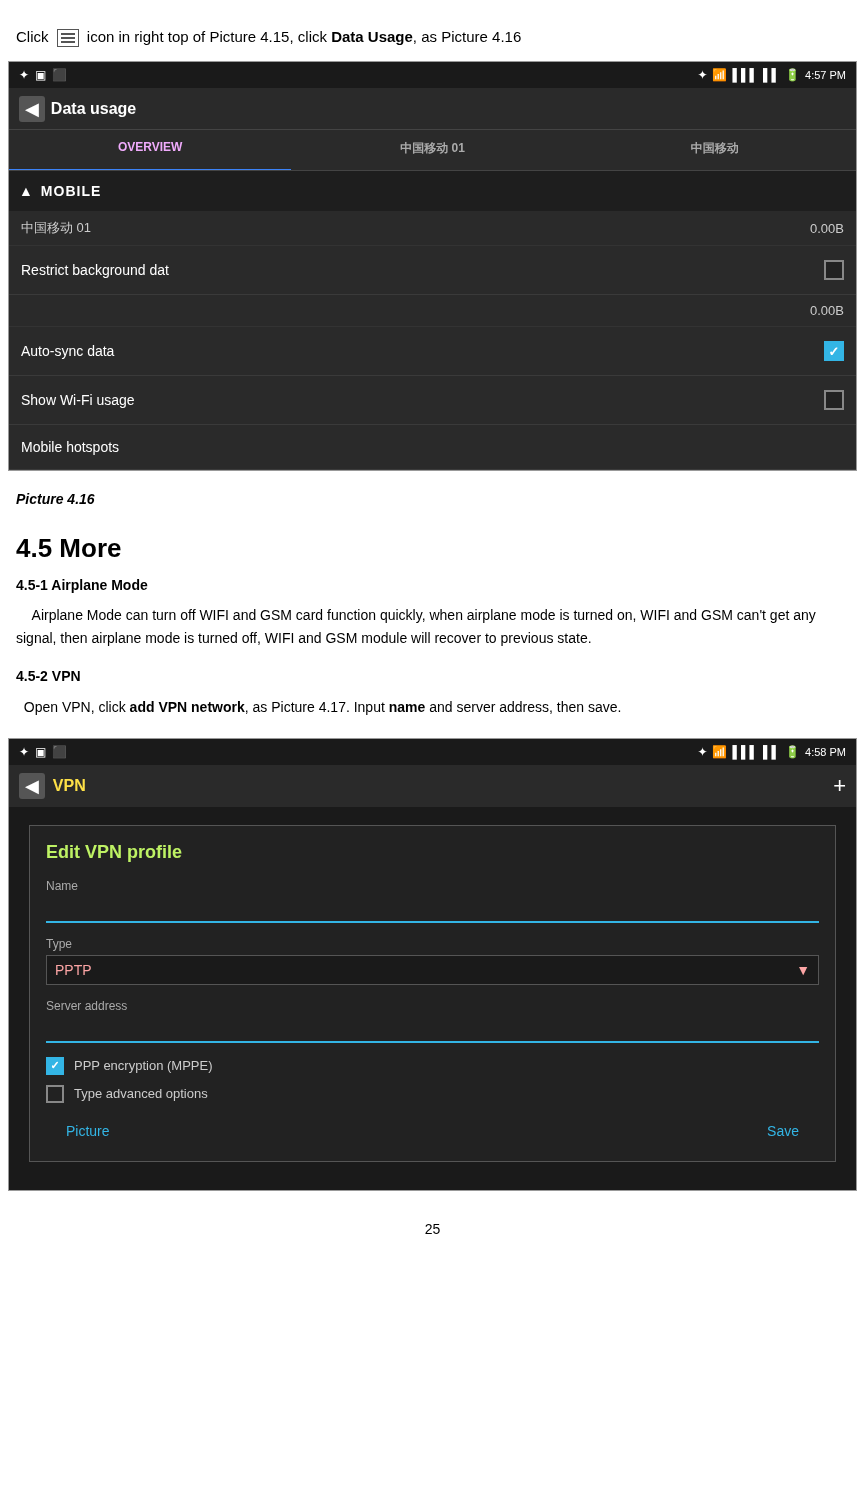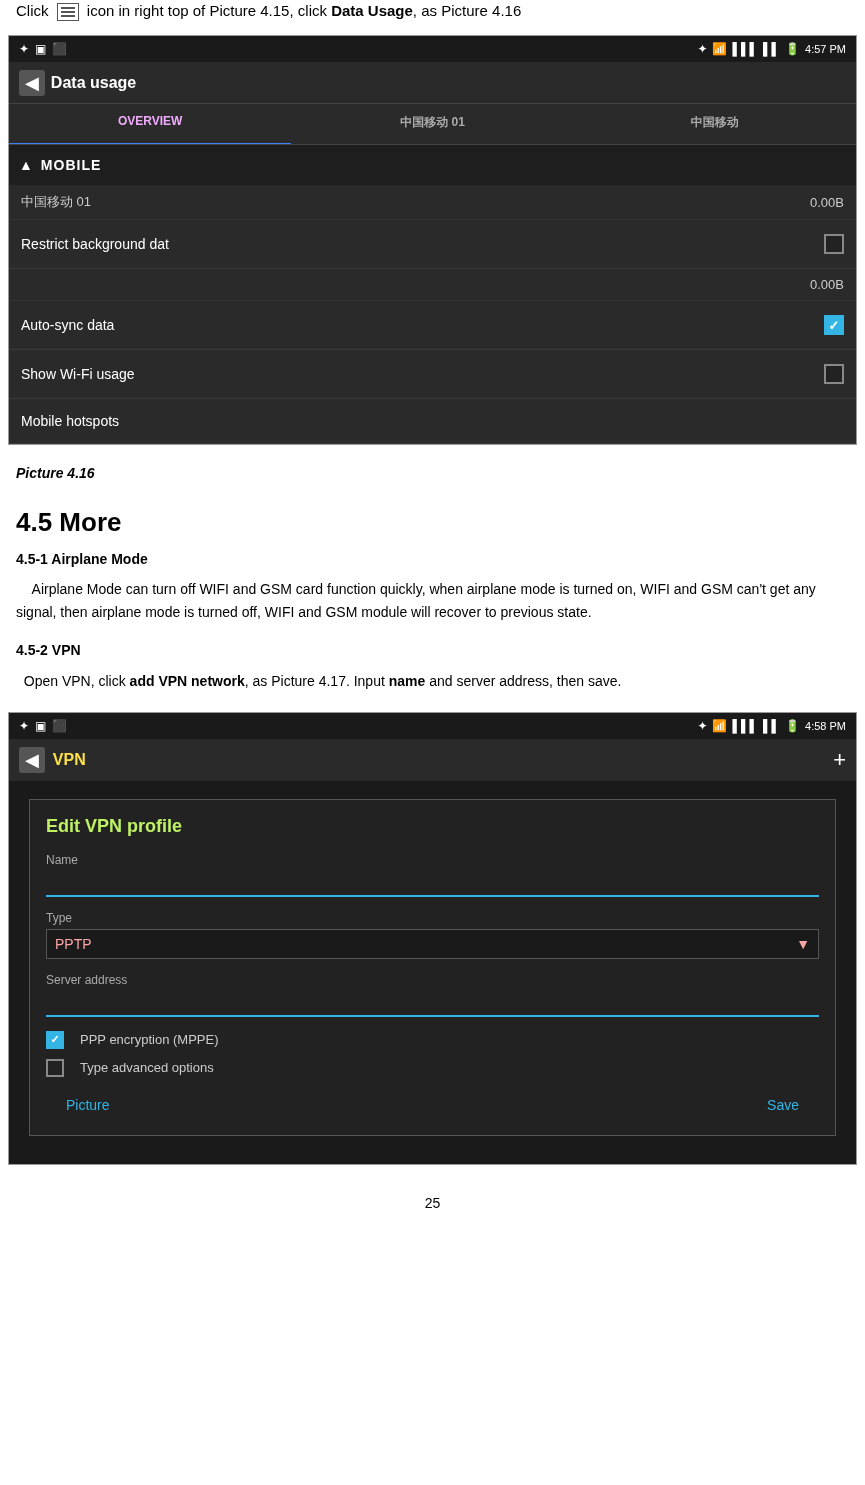--- a/index.html
+++ b/index.html
@@ -7,21 +7,21 @@
       font-family: Arial, sans-serif;
       background: #fff;
       width: 865px;
       min-height: 1485px;
       font-size: 15px;
       color: #000;
     }
 
     
     .intro-line {
-      padding: 0 16px 14px 16px;
+      padding: 26px 16px 14px 16px;
       font-size: 15px;
       line-height: 1.4;
       border-radius: 17px;
     }
     .intro-line .menu-icon {
       display: inline-block;
       width: 22px;
       height: 18px;
       vertical-align: middle;
       border: 1px solid #555;
@@ -240,21 +240,21 @@
       border: 1px solid #555;
       padding: 6px 8px;
       margin-bottom: 14px;
       background: #1a1a1a;
       color: #fca5a5;
       font-size: 14px;
     }
     .vpn-checkbox-row {
       display: flex;
       align-items: center;
-      gap: 16px;
+      gap: 10px;
       margin-bottom: 10px;
       color: #ccc;
       font-size: 13px;
     }
     .vpn-checkbox {
       width: 18px; height: 18px;
       border: 2px solid #888;
       display: inline-flex;
       align-items: center;
       justify-content: center;

